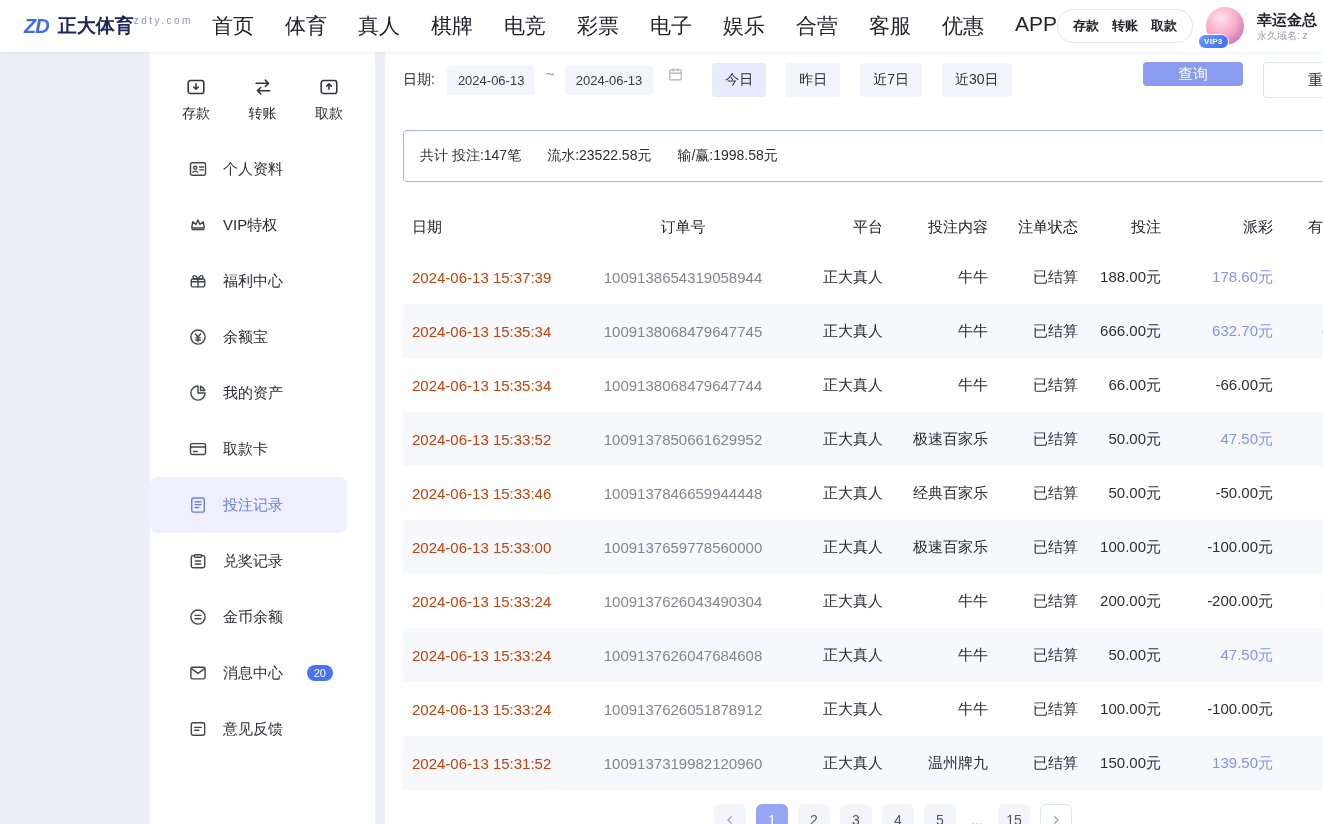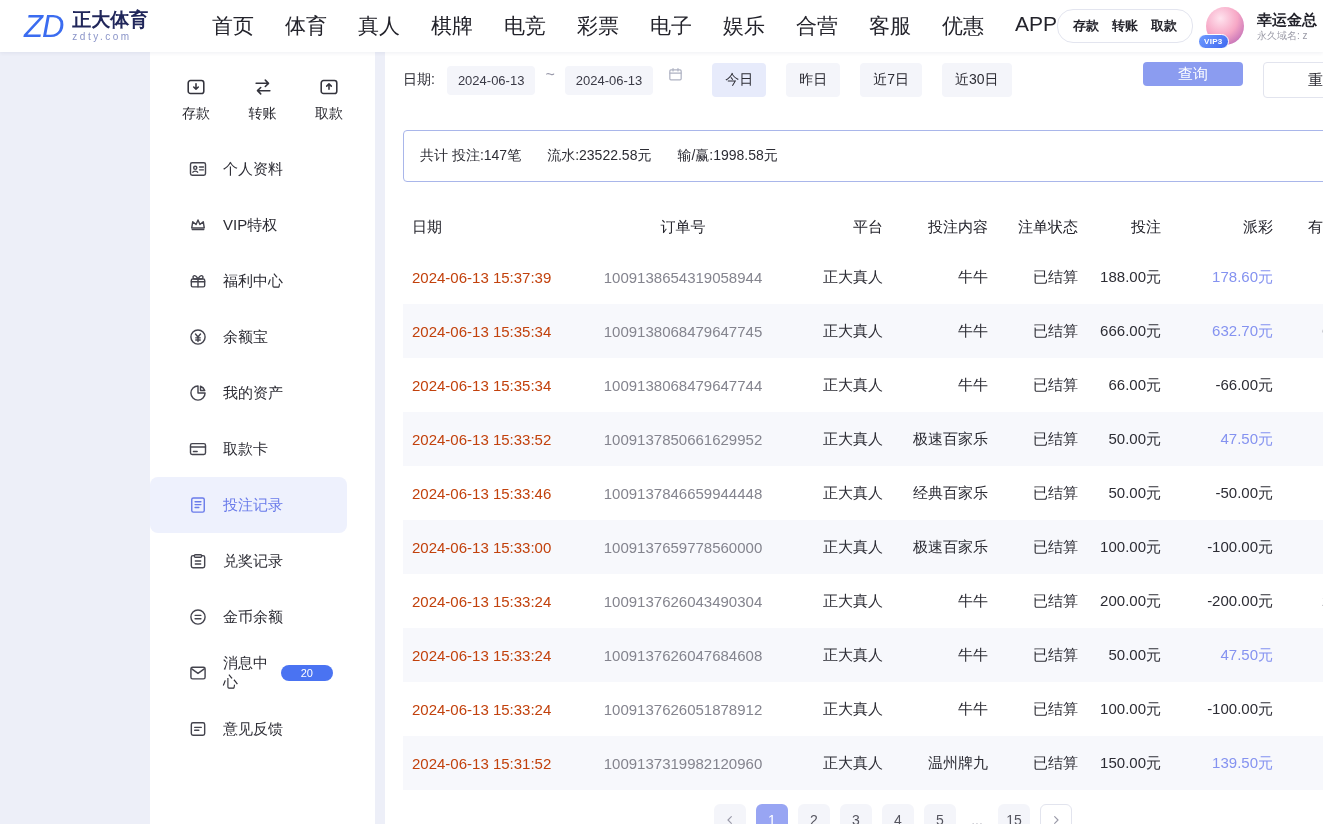--- a/index.html
+++ b/index.html
@@ -11,22 +11,22 @@
   *{margin:0;padding:0;box-sizing:border-box;}
   html,body{width:1323px;height:824px;overflow:hidden;}
   body{font-family:"Liberation Sans","DejaVu Sans",sans-serif;background:#edeff8;color:#2b2b33;}
   button{font-family:inherit;border:none;background:none;cursor:pointer;}
   .isvg{display:block;}
 
   
   .header{height:52px;background:#fff;display:flex;align-items:center;padding:0 10px 0 24px;
     box-shadow:0 1px 4px rgba(40,50,100,.08);position:relative;z-index:5;}
   .logo{display:flex;align-items:center;gap:9px;width:178px;flex-shrink:0;cursor:pointer;}
-  .logo-mark{font-size:31px;font-weight:400;font-style:italic;color:#3b6cf0;letter-spacing:-1px;line-height:1;}
-  .logo-text{display:flex;flex-direction:column;line-height:1.15;}
+  .logo-mark{font-size:20px;font-weight:700;font-style:italic;color:#3b6cf0;letter-spacing:-1px;line-height:1;}
+  .logo-text{display:flex;flex-direction:row;line-height:1.15;}
   .logo-name{font-size:19px;font-weight:700;color:#20265a;}
   .logo-domain{font-size:10px;letter-spacing:2.5px;color:#8a94c8;}
   .nav{display:flex;gap:31px;font-size:21px;color:#23232b;margin-left:10px;}
   .nav-item{cursor:pointer;white-space:nowrap;}
   .header-right{margin-left:auto;display:flex;align-items:center;gap:13px;}
   .wallet-pill{display:flex;gap:13px;border:1px solid #e3e5ef;border-radius:16px;padding:7px 15px;
     font-size:13px;font-weight:700;color:#23232b;white-space:nowrap;}
   .pill-item{cursor:pointer;}
   .avatar{width:38px;height:38px;border-radius:50%;flex-shrink:0;cursor:pointer;position:relative;
     background:radial-gradient(circle at 38% 30%,#ffe3ee,#f7a8c6 48%,#c06db6 85%);}
@@ -44,21 +44,21 @@
   
   .quick-actions{display:flex;justify-content:space-between;padding:24px 32px 6px 32px;}
   .quick-action{display:flex;flex-direction:column;align-items:center;gap:7px;font-size:14px;color:#28282f;cursor:pointer;}
   .quick-action .isvg{width:22px;height:22px;color:#33333c;}
   .side-menu{margin-top:12px;}
   .side-item{display:flex;align-items:center;height:56px;padding-left:38px;padding-right:14px;margin-right:28px;
     font-size:15px;color:#2c2c34;cursor:pointer;border-radius:8px;}
   .side-item .isvg{width:20px;height:20px;color:#44444e;margin-right:15px;flex-shrink:0;}
   .side-item.active{background:#eef1fd;color:var(--active-item);}
   .side-item.active .isvg{color:var(--active-item);}
-  .side-badge{margin-left:auto;background:var(--badge-blue);color:#fff;font-size:11px;padding:2px 20px;border-radius:9px;}
+  .side-badge{margin-left:auto;background:var(--badge-blue);color:#fff;font-size:11px;padding:2px 7px;border-radius:9px;}
 
   
   .filter-row{display:flex;align-items:center;height:36px;width:980px;}
   .filter-label{font-size:14px;color:#2c2c34;margin-right:12px;}
   .date-range{display:flex;align-items:flex-start;}
   .date-chip{background:#f4f5fa;border-radius:4px;padding:7px 11px;font-size:13px;color:#3a3a46;cursor:pointer;}
   .date-sep{margin:0 10px;color:#99a;}
   .cal-icon{margin-left:14px;display:flex;cursor:pointer;}
   .cal-icon .isvg{width:17px;height:17px;color:#aeb2c2;}
   .quick-ranges{display:flex;gap:20px;margin-left:28px;}

